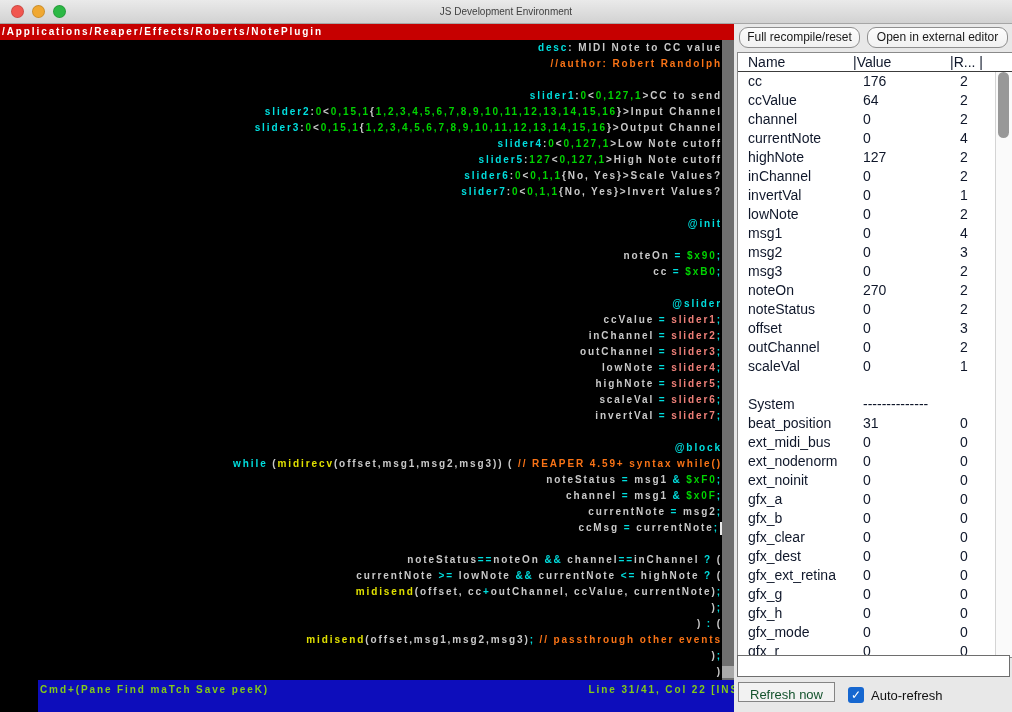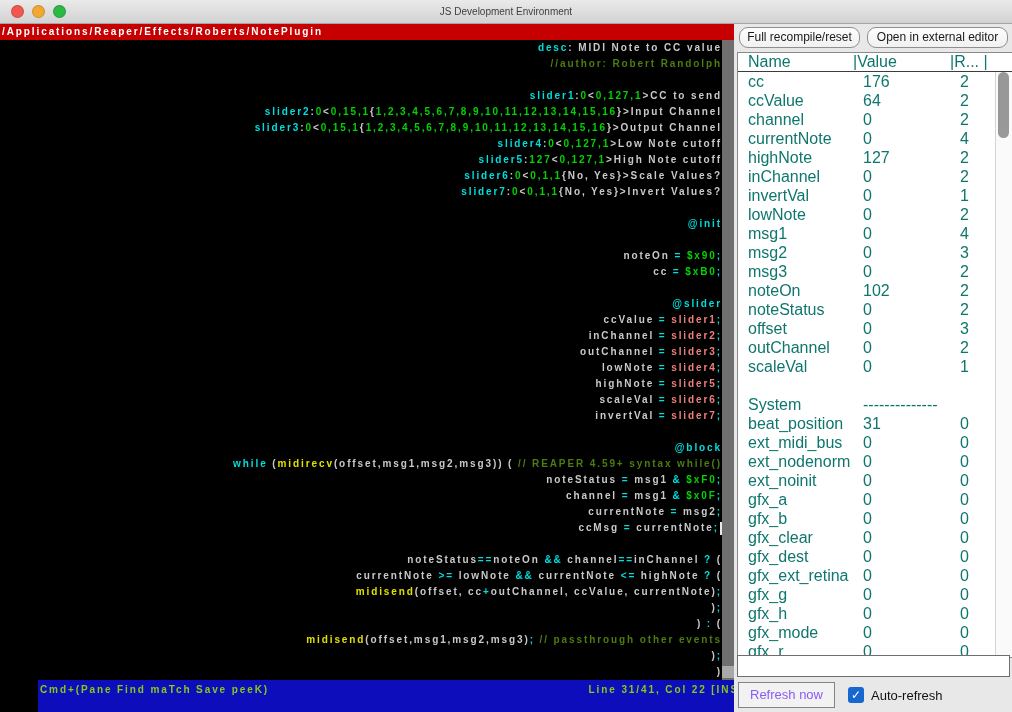--- a/index.html
+++ b/index.html
@@ -37,21 +37,21 @@
   }
   .code-area{
     position:absolute;left:0;top:16px;width:722px;height:640px;overflow:hidden;text-align:right;
   }
   .code-line{height:16px;line-height:16px;padding-left:2px;}
   .tk-w{color:#c9c9c9}
   .tk-c{color:#00dede}
   .tk-g{color:#00d300}
   .tk-y{color:#e0e000}
   .tk-r{color:#ef8079}
-  .tk-b{color:#4d7c0f}
+  .tk-b{color:#f97316}
   .caret{display:inline-block;width:2px;height:13px;background:#e8e8e8;vertical-align:middle;margin-left:1px;}
   .editor-scrollbar{
     position:absolute;left:722px;top:16px;width:12px;height:640px;background:#6f6f6f;
   }
   .editor-scrollbar .grip{
     position:absolute;left:0;bottom:2px;width:12px;height:12px;background:#a9a9a9;
   }
   .status-bar{
     position:absolute;left:0;top:656px;width:734px;height:32px;background:#0d0dbb;
     color:#84cc16;
@@ -66,43 +66,43 @@
   .btn-row{position:absolute;left:5px;top:3px;right:4px;display:flex;gap:7px;}
   .btn{
     height:21px;line-height:19px;box-sizing:border-box;border:1px solid #8f8f8f;border-radius:9px;
     background:linear-gradient(#fdfdfd,#f1f1f1);font-size:12px;color:#1a1a1a;text-align:center;
   }
   .btn.b1{flex:0 0 121px;}
   .btn.b2{flex:1;}
   .var-table{
     position:absolute;left:3px;top:28px;right:0;height:606px;background:#ffffff;
     border:1px solid #8a8a8a;border-right:none;box-sizing:border-box;overflow:hidden;
-    font-size:16px;color:#0f766e;padding-left:8px;
+    font-size:14px;color:#0f172a;padding-left:8px;
   }
   .vhead{
     position:absolute;left:0;top:0;right:0;height:18px;line-height:18px;
     border-bottom:1px solid #3c3c3c;background:#fff;
     display:grid;grid-template-columns:115px 97px 1fr;
   }
   .vhead span:first-child{padding-left:10px;}
   .vrows{position:absolute;left:0;top:19px;right:17px;bottom:0;overflow:hidden;}
   .vrow{height:19px;line-height:19px;display:grid;grid-template-columns:115px 97px 1fr;}
   .vcell{overflow:hidden;padding-left:10px;}
   .vscroll{
     position:absolute;right:0;top:19px;bottom:0;width:16px;background:#fafafa;
     border-left:1px solid #d4d4d4;
   }
   .vthumb{position:absolute;left:2px;top:0;width:11px;height:66px;border-radius:6px;background:#989898;}
   .filter-input{
     position:absolute;left:3px;top:631px;right:2px;height:22px;box-sizing:border-box;
     border:1px solid #6e6e6e;background:#fff;font-size:13px;padding:0 4px;outline:none;
   }
   .refresh-btn{
-    position:absolute;left:4px;top:658px;width:97px;height:26px;box-sizing:border-box;
-    border:1px solid #848484;background:#f2f2f2;font-size:13px;color:#8b5cf6;
+    position:absolute;left:4px;top:658px;width:97px;height:20px;box-sizing:border-box;
+    border:1px solid #848484;background:#f2f2f2;font-size:13px;color:#14532d;
     text-align:center;line-height:24px;
   }
   .checkbox{
     position:absolute;left:114px;top:663px;width:16px;height:16px;border-radius:3px;
     background:#1667d0;color:#fff;font-size:12px;line-height:16px;text-align:center;
   }
   .checkbox-label{position:absolute;left:137px;top:664px;font-size:13px;color:#111;}
 </style>
 </head>
 <body>
@@ -191,21 +191,21 @@
           <span class="vcell">0</span>
           <span class="vcell">3</span>
         </div>
         <div class="vrow">
           <span class="vcell">msg3</span>
           <span class="vcell">0</span>
           <span class="vcell">2</span>
         </div>
         <div class="vrow">
           <span class="vcell">noteOn</span>
-          <span class="vcell">102</span>
+          <span class="vcell">270</span>
           <span class="vcell">2</span>
         </div>
         <div class="vrow">
           <span class="vcell">noteStatus</span>
           <span class="vcell">0</span>
           <span class="vcell">2</span>
         </div>
         <div class="vrow">
           <span class="vcell">offset</span>
           <span class="vcell">0</span>

